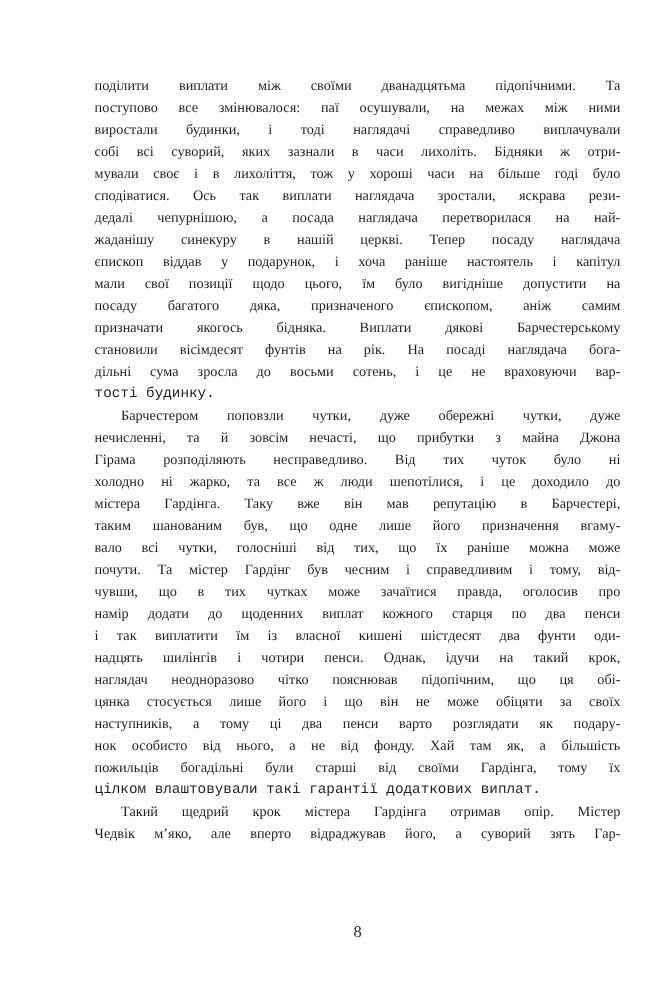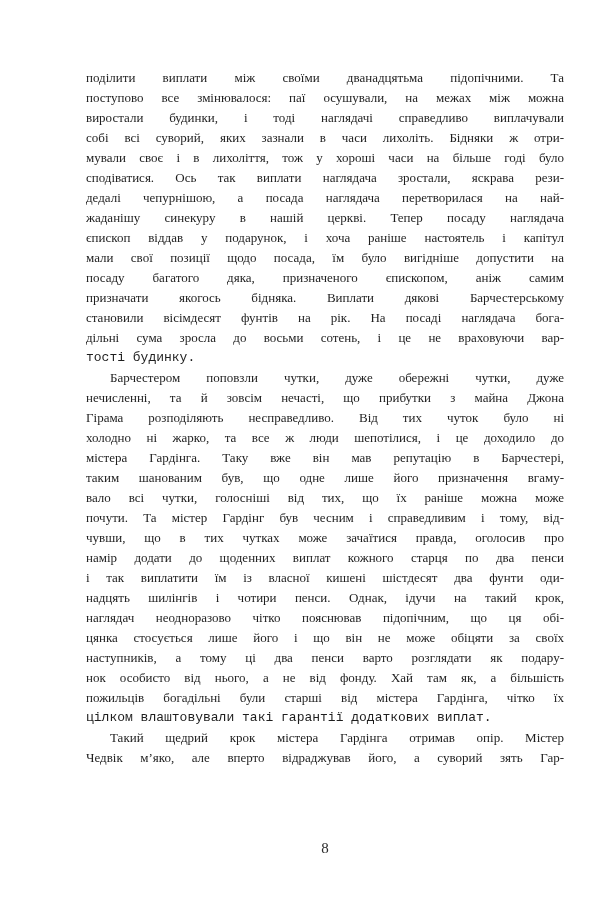--- a/index.html
+++ b/index.html
@@ -44,29 +44,29 @@
     color: #2b2b2b;
   }
 </style>
 </head>
 <body>
 
 <div class="page">
   <div class="text-block" id="text-block">
       <div class="paragraph">
         <div class="line">поділити виплати між своїми дванадцятьма підопічними. Та</div>
-        <div class="line">поступово все змінювалося: паї осушували, на межах між можна</div>
+        <div class="line">поступово все змінювалося: паї осушували, на межах між ними</div>
         <div class="line">виростали будинки, і тоді наглядачі справедливо виплачували</div>
         <div class="line">собі всі суворий, яких зазнали в часи лихоліть. Бідняки ж отри-</div>
         <div class="line">мували своє і в лихоліття, тож у хороші часи на більше годі було</div>
         <div class="line">сподіватися. Ось так виплати наглядача зростали, яскрава рези-</div>
         <div class="line">дедалі чепурнішою, а посада наглядача перетворилася на най-</div>
         <div class="line">жаданішу синекуру в нашій церкві. Тепер посаду наглядача</div>
         <div class="line">єпископ віддав у подарунок, і хоча раніше настоятель і капітул</div>
-        <div class="line">мали свої позиції щодо посада, їм було вигідніше допустити на</div>
+        <div class="line">мали свої позиції щодо цього, їм було вигідніше допустити на</div>
         <div class="line">посаду багатого дяка, призначеного єпископом, аніж самим</div>
         <div class="line">призначати якогось бідняка. Виплати дякові Барчестерському</div>
         <div class="line">становили вісімдесят фунтів на рік. На посаді наглядача бога-</div>
         <div class="line">дільні сума зросла до восьми сотень, і це не враховуючи вар-</div>
         <div class="line no-justify">тості будинку.</div>
       </div>
       <div class="paragraph">
         <div class="line indent">Барчестером поповзли чутки, дуже обережні чутки, дуже</div>
         <div class="line">нечисленні, та й зовсім нечасті, що прибутки з майна Джона</div>
         <div class="line">Гірама розподіляють несправедливо. Від тих чуток було ні</div>
@@ -76,21 +76,21 @@
         <div class="line">вало всі чутки, голосніші від тих, що їх раніше можна може</div>
         <div class="line">почути. Та містер Гардінг був чесним і справедливим і тому, від-</div>
         <div class="line">чувши, що в тих чутках може зачаїтися правда, оголосив про</div>
         <div class="line">намір додати до щоденних виплат кожного старця по два пенси</div>
         <div class="line">і так виплатити їм із власної кишені шістдесят два фунти оди-</div>
         <div class="line">надцять шилінгів і чотири пенси. Однак, ідучи на такий крок,</div>
         <div class="line">наглядач неодноразово чітко пояснював підопічним, що ця обі-</div>
         <div class="line">цянка стосується лише його і що він не може обіцяти за своїх</div>
         <div class="line">наступників, а тому ці два пенси варто розглядати як подару-</div>
         <div class="line">нок особисто від нього, а не від фонду. Хай там як, а більшість</div>
-        <div class="line">пожильців богадільні були старші від містера Гардінга, чітко їх</div>
+        <div class="line">пожильців богадільні були старші від своїми Гардінга, тому їх</div>
         <div class="line no-justify">цілком влаштовували такі гарантії додаткових виплат.</div>
       </div>
       <div class="paragraph">
         <div class="line indent">Такий щедрий крок містера Гардінга отримав опір. Містер</div>
         <div class="line">Чедвік м’яко, але вперто відраджував його, а суворий зять Гар-</div>
       </div>
     </div>
   <div class="page-number">8</div>
 </div>
 

